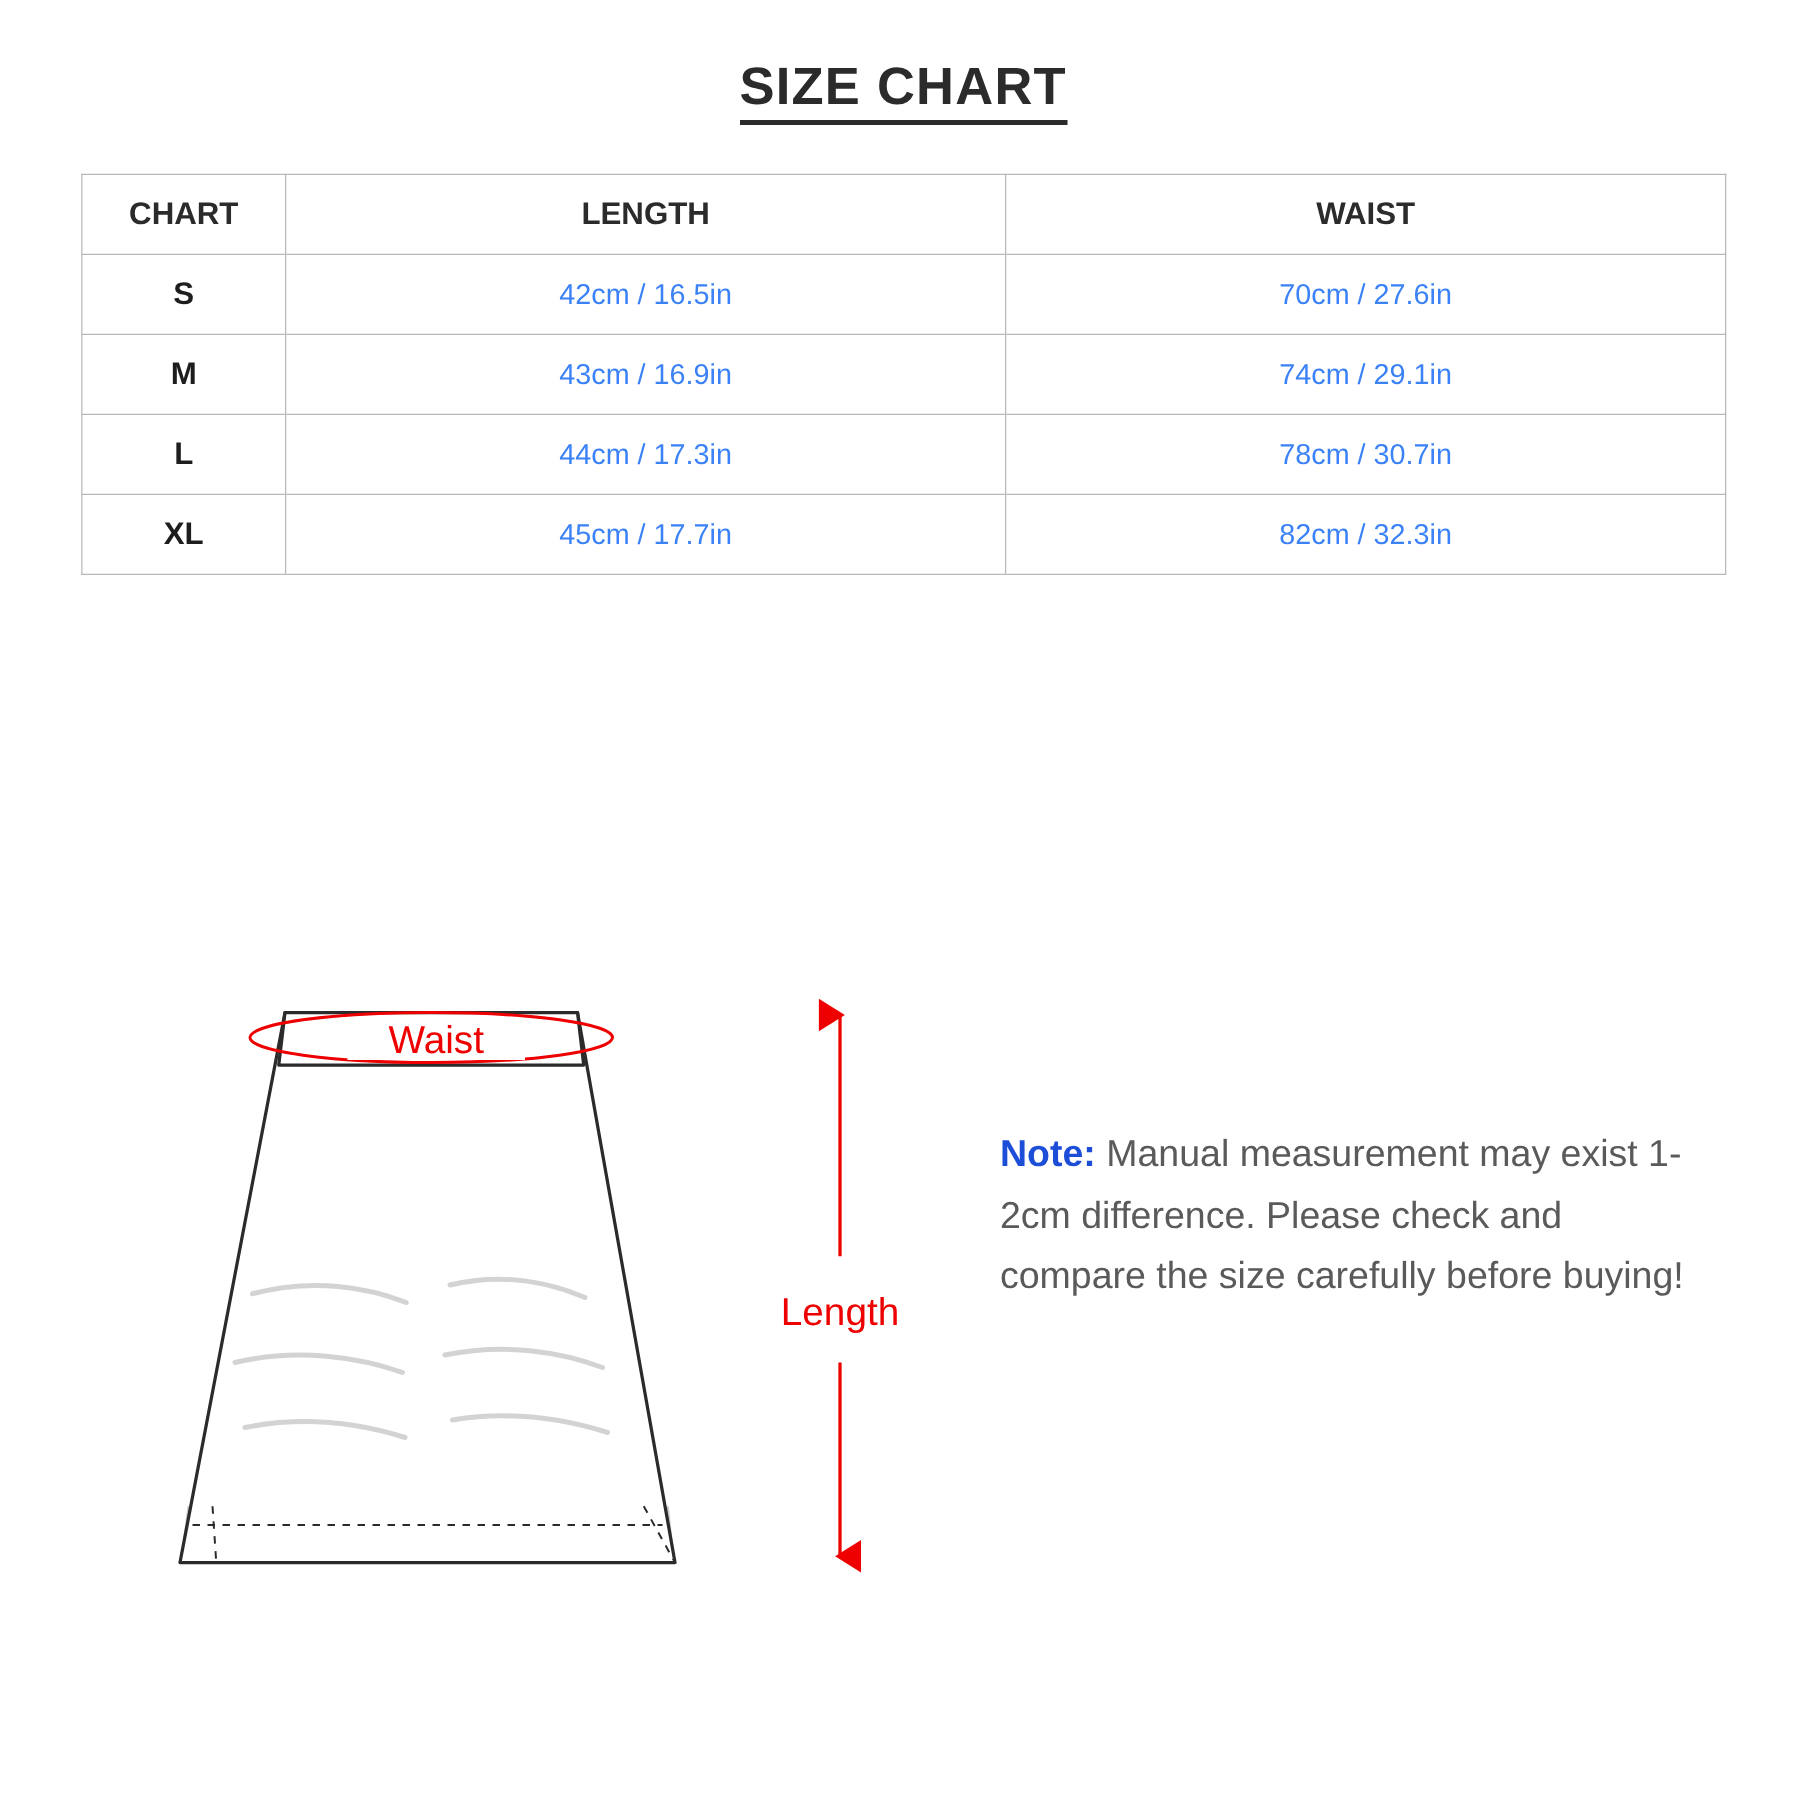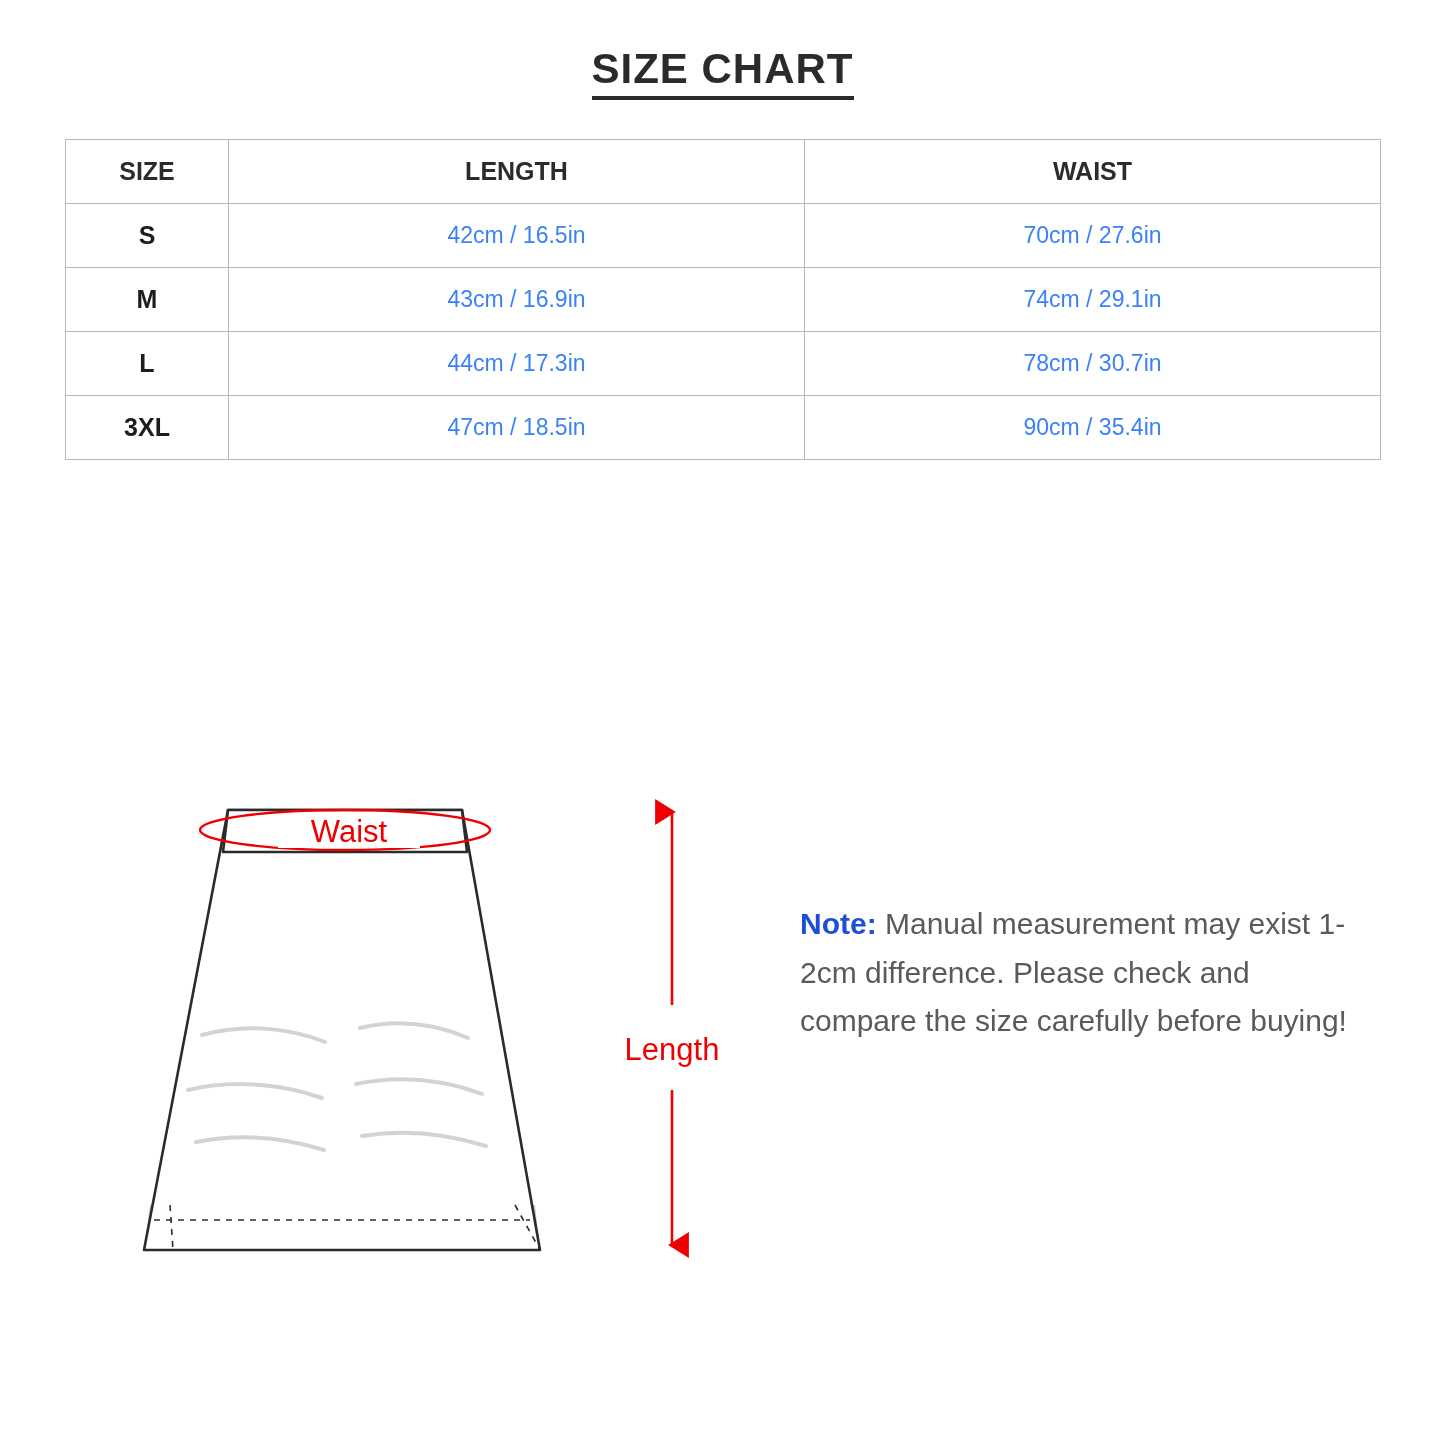--- a/index.html
+++ b/index.html
@@ -118,21 +118,21 @@
 
   <div class="table-wrap">
     <table class="size-table">
       <colgroup>
         <col class="c-size">
         <col class="c-length">
         <col class="c-waist">
       </colgroup>
       <thead>
         <tr>
-          <th>SIZE</th>
+          <th>CHART</th>
           <th>LENGTH</th>
           <th>WAIST</th>
         </tr>
       </thead>
       <tbody>
         <tr>
           <td class="size-cell">S</td>
           <td class="val-cell">42cm / 16.5in</td>
           <td class="val-cell">70cm / 27.6in</td>
         </tr>
@@ -140,23 +140,23 @@
           <td class="size-cell">M</td>
           <td class="val-cell">43cm / 16.9in</td>
           <td class="val-cell">74cm / 29.1in</td>
         </tr>
         <tr>
           <td class="size-cell">L</td>
           <td class="val-cell">44cm / 17.3in</td>
           <td class="val-cell">78cm / 30.7in</td>
         </tr>
         <tr>
-          <td class="size-cell">3XL</td>
-          <td class="val-cell">47cm / 18.5in</td>
-          <td class="val-cell">90cm / 35.4in</td>
+          <td class="size-cell">XL</td>
+          <td class="val-cell">45cm / 17.7in</td>
+          <td class="val-cell">82cm / 32.3in</td>
         </tr>
       </tbody>
     </table>
   </div>
 
   <div class="illu">
     <svg width="480" height="480" viewBox="0 0 480 480" xmlns="http://www.w3.org/2000/svg">
 
       <path d="M40 415 L60 415 L63 460 L34 460 Z" fill="#b5b5b5" opacity="0.75"></path>
       <path d="M405 415 L425 415 L430 460 L400 460 Z" fill="#b5b5b5" opacity="0.75"></path>

